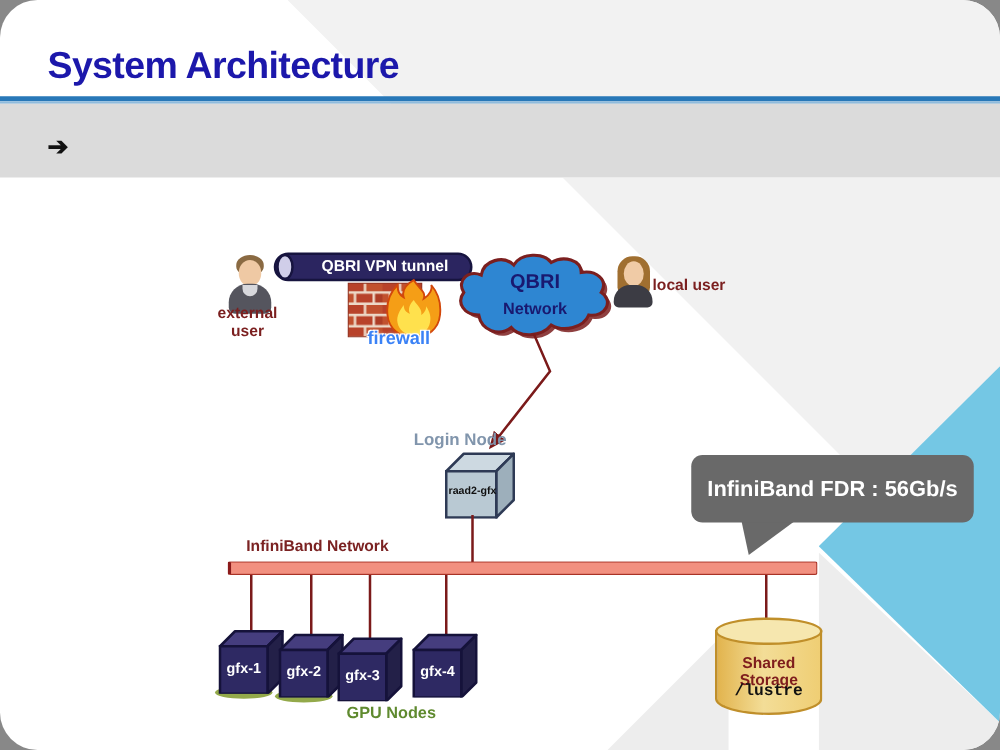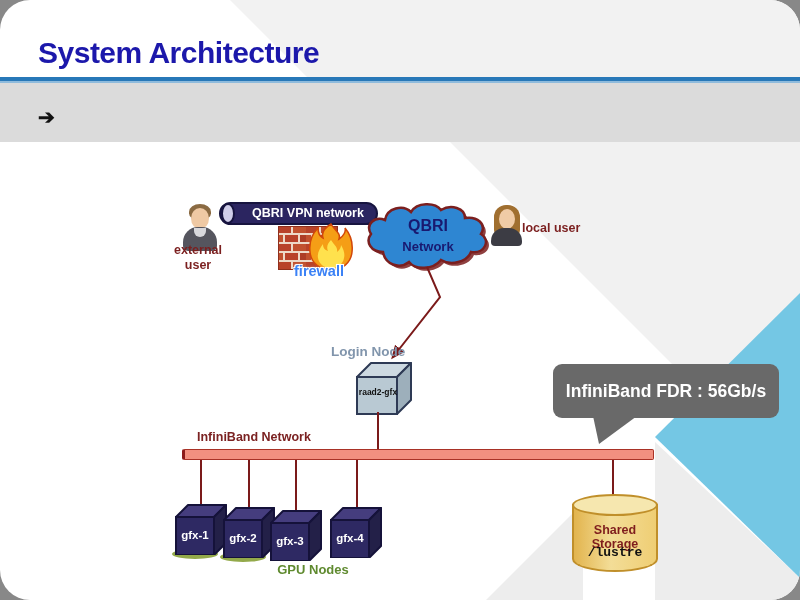--- a/index.html
+++ b/index.html
@@ -92,21 +92,21 @@
     <div class="torso" style="left:183px;top:227px;width:34px;height:24px;background:#55555E;border-radius:15px 15px 5px 5px;"></div>
     <div class="torso" style="left:194px;top:228px;width:12px;height:9px;background:#D8D8DC;border-radius:0 0 6px 6px;"></div>
   </div>
   <div class="dlabel maroon" style="left:170px;top:243px;width:56px;text-align:center;font-size:12.5px;line-height:14.5px;">
     <div>external</div>
     <div>user</div>
   </div>
 
   <div class="tunnel"></div>
   <div class="tunnel-cap"></div>
-  <div class="tunnel-label">QBRI VPN network</div>
+  <div class="tunnel-label">QBRI VPN tunnel</div>
 
   <svg class="abs" style="left:278px;top:226px;" width="60" height="44">
     <defs>
       <pattern id="bricks" width="28" height="18" patternUnits="userSpaceOnUse">
         <rect width="28" height="18" fill="#EDD9C8"></rect>
         <rect x="0" y="0" width="13" height="7" fill="#B8422A"></rect>
         <rect x="15" y="0" width="13" height="7" fill="#C1512F"></rect>
         <rect x="-8" y="9" width="13" height="7" fill="#C1512F"></rect>
         <rect x="7" y="9" width="13" height="7" fill="#B8422A"></rect>
         <rect x="22" y="9" width="13" height="7" fill="#AD3D26"></rect>

